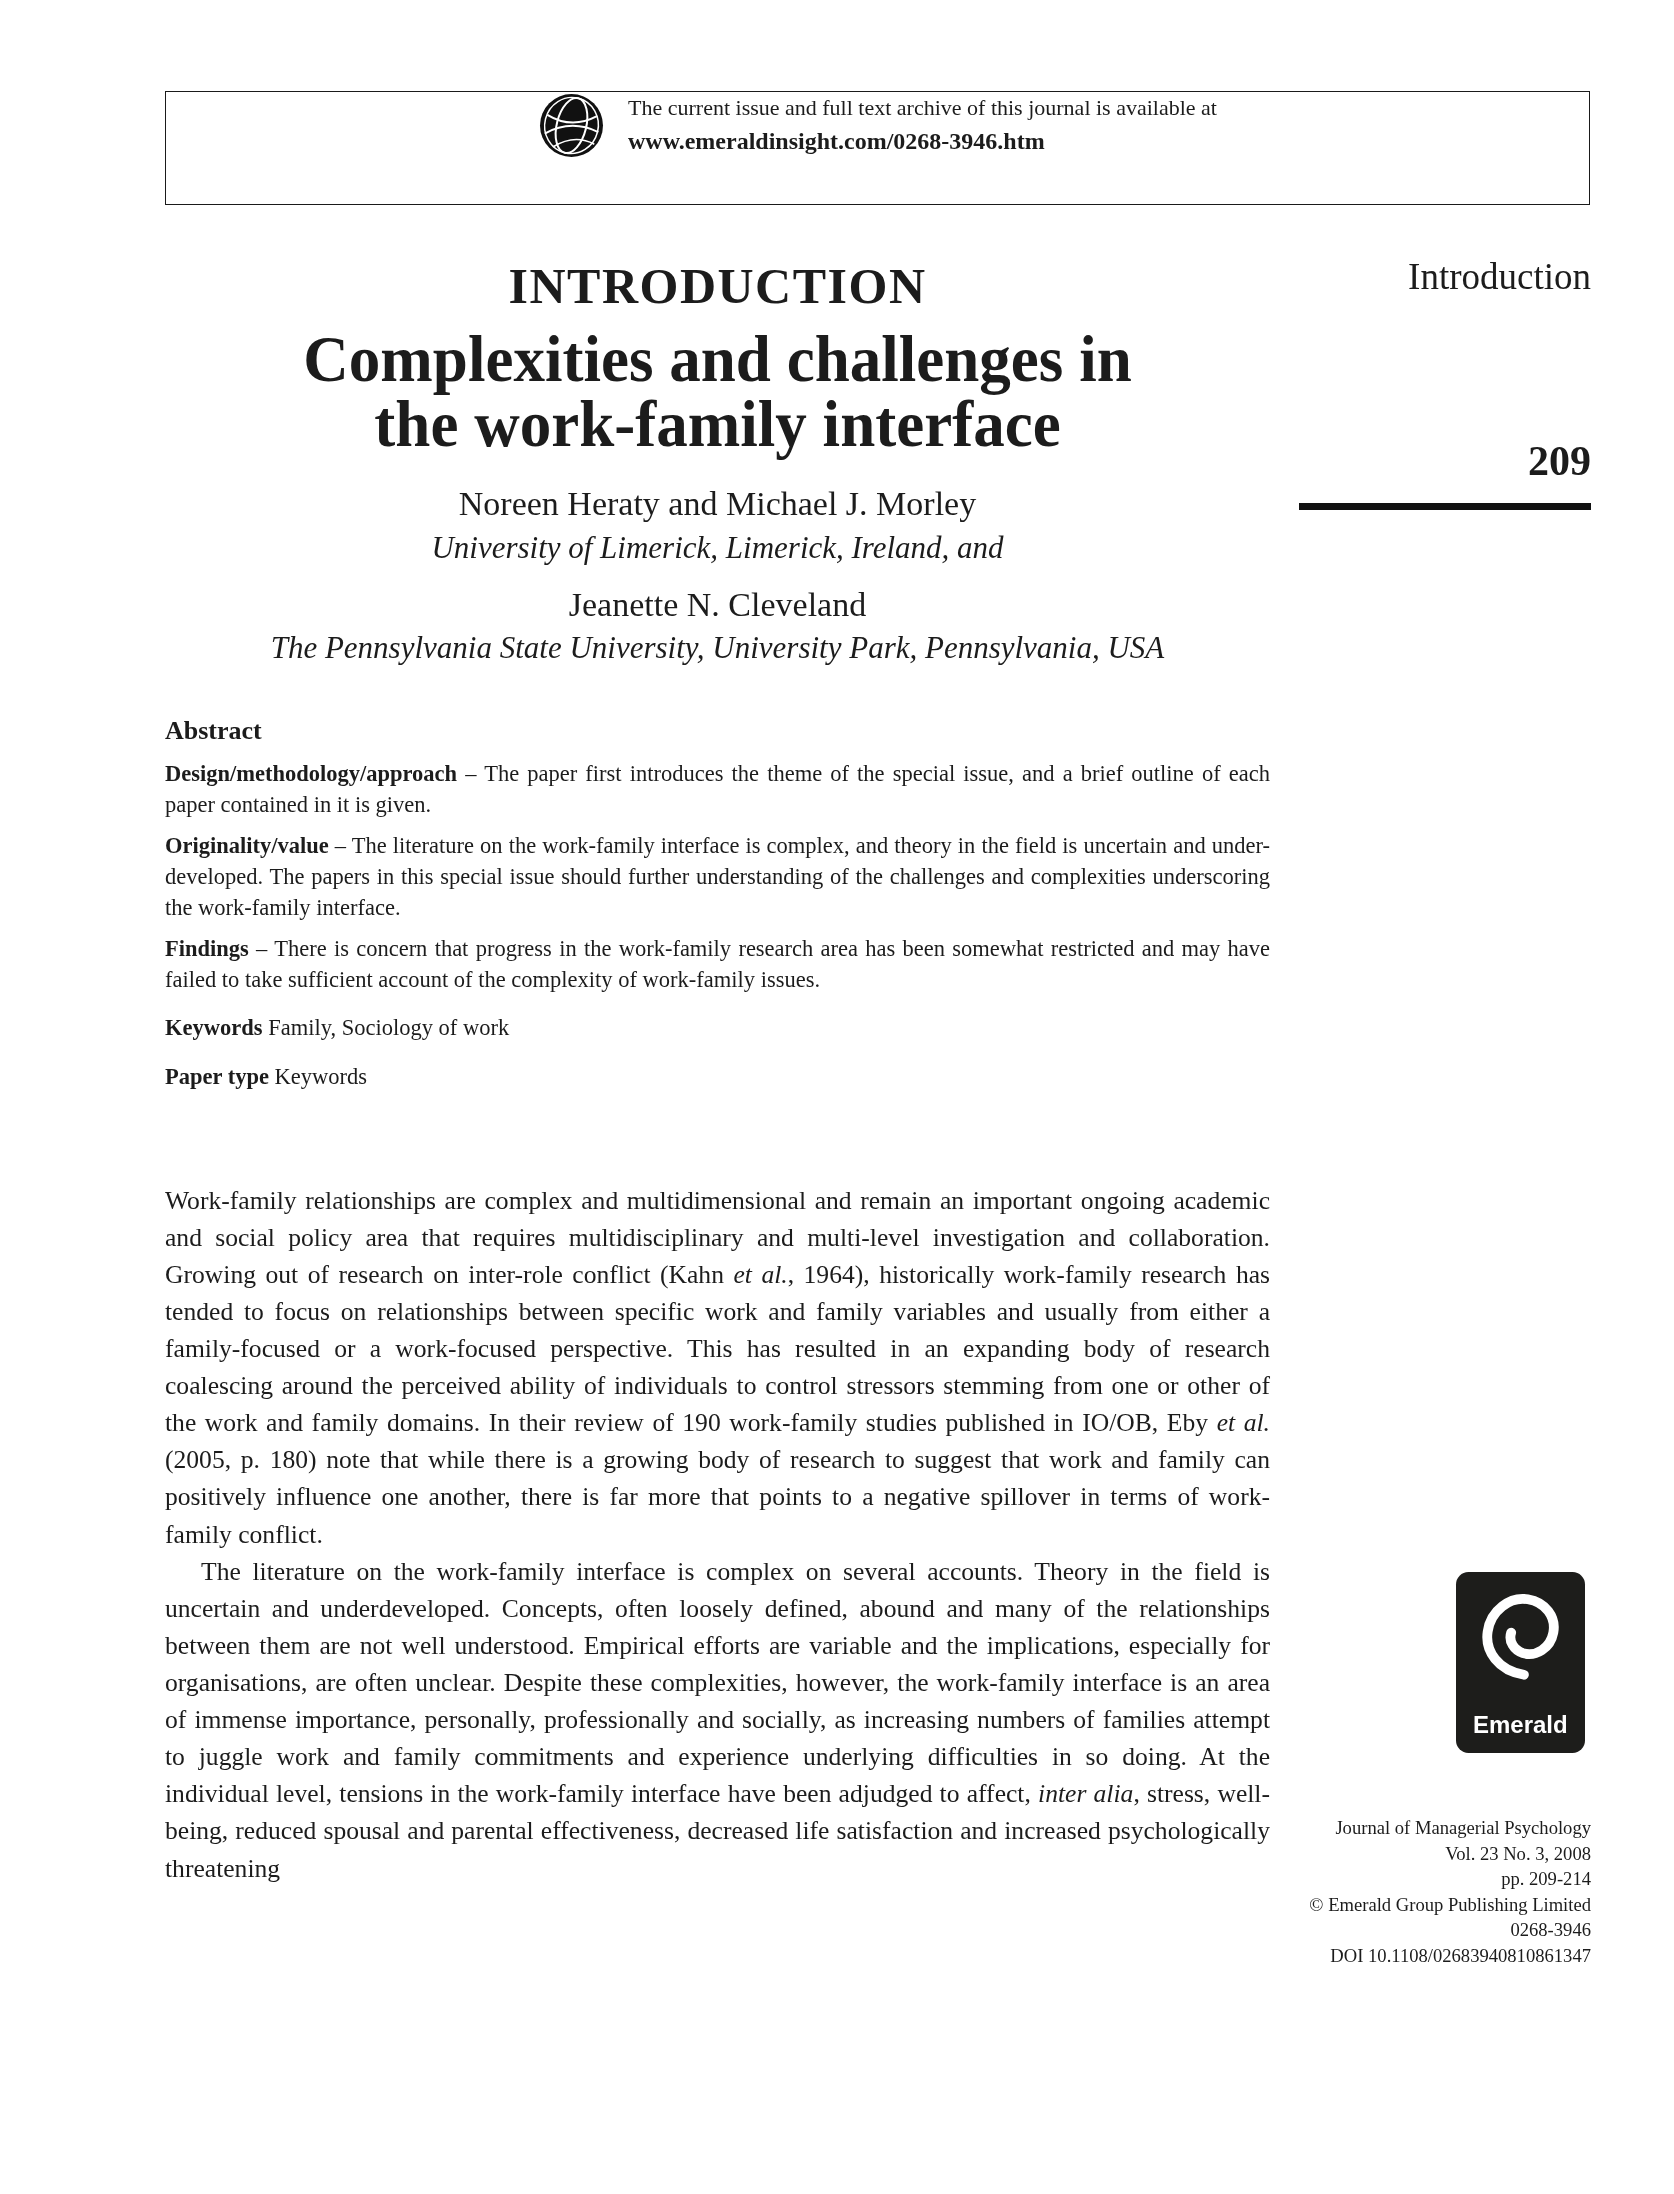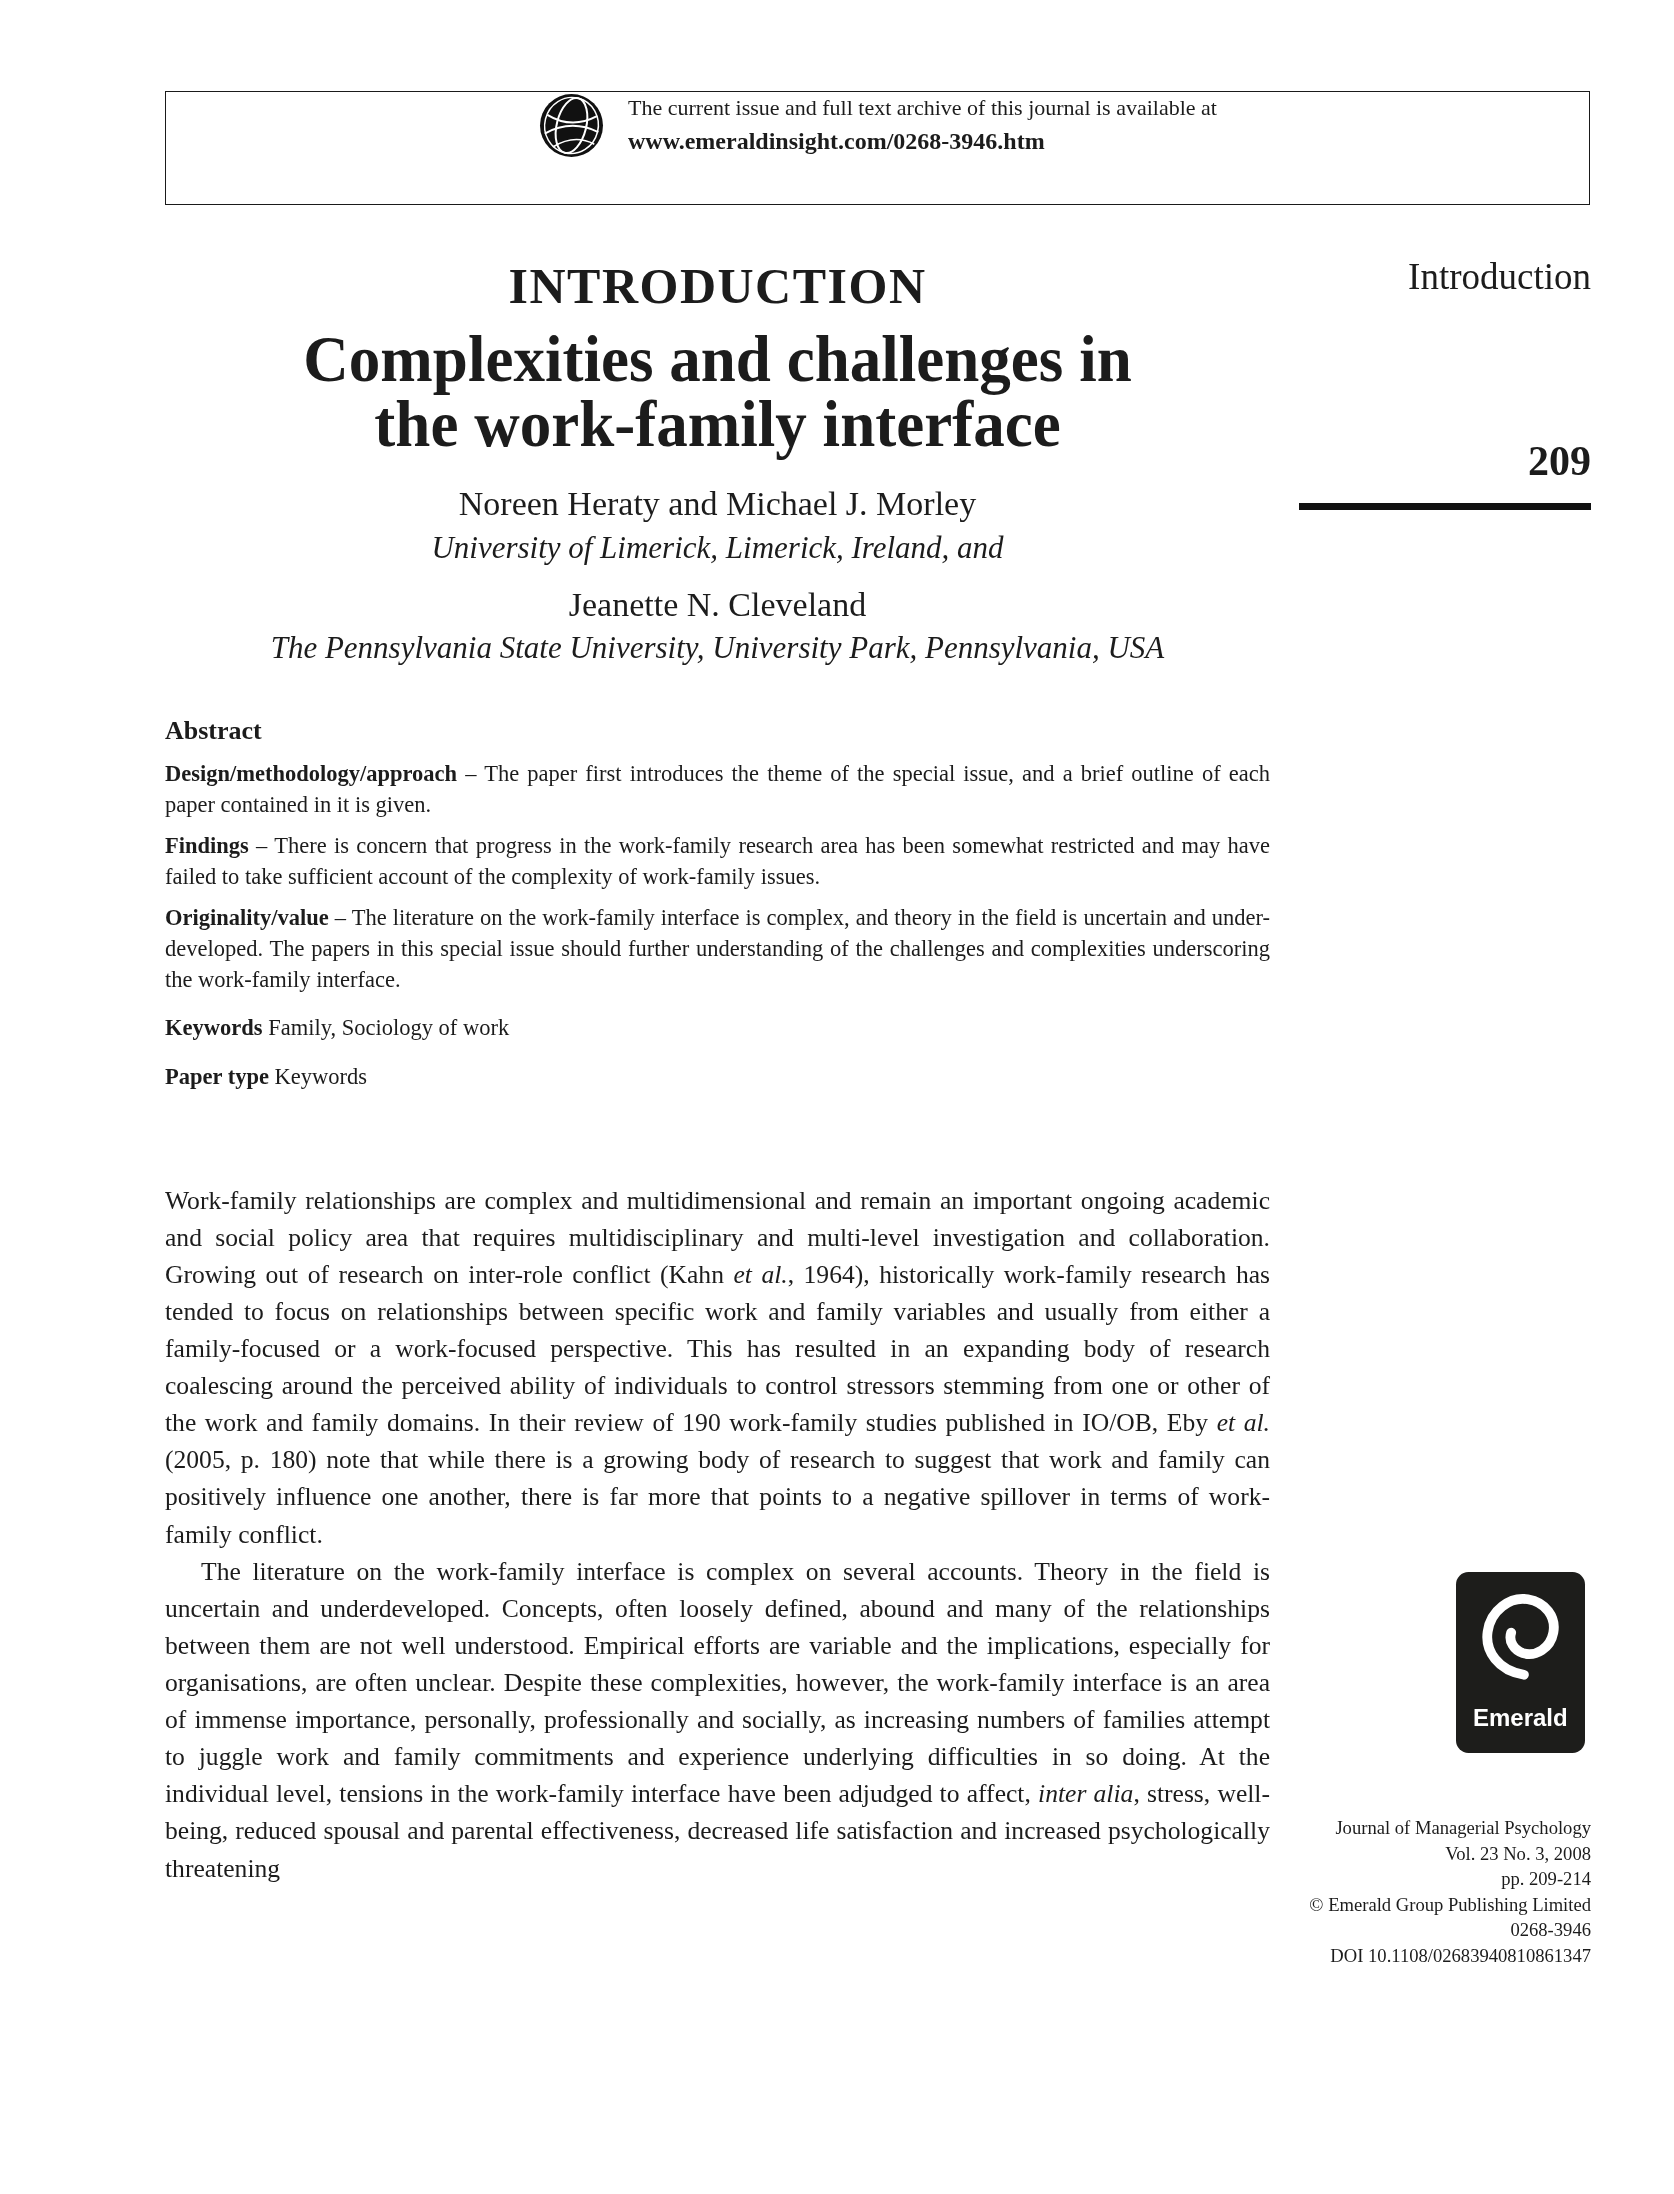--- a/index.html
+++ b/index.html
@@ -84,21 +84,21 @@
     top: 1315px; right: 6.2px;
     width: 129px; height: 181px;
     background: #1d1d1b;
     border-radius: 12.4px;
     text-align: center;
   }
   .spiral { width: 98px; height: 107px; margin-top: 12.4px; }
   .logo-text {
     font-family: "Liberation Sans", sans-serif;
     font-weight: 700; font-size: 24px;
-    color: #ffffff; margin-top: 9px; text-align: center;
+    color: #ffffff; margin-top: 16px; text-align: center;
   }
   .imprint {
     position: absolute;
     top: 1558px; right: 0;
     width: 100%;
     font-size: 18.6px; line-height: 25.6px;
     text-align: right;
   }
 </style>
 </head>
@@ -132,22 +132,22 @@
       <div>the work-family interface</div>
     </div>
     <div class="authors">Noreen Heraty and Michael J. Morley</div>
     <div class="affil">University of Limerick, Limerick, Ireland, and</div>
     <div class="authors authors2">Jeanette N. Cleveland</div>
     <div class="affil">The Pennsylvania State University, University Park, Pennsylvania, USA</div>
 
     <div class="abstract">
       <div class="abstract-heading">Abstract</div>
       <p class="ab"><strong>Design/methodology/approach</strong><span> – The paper first introduces the theme of the special issue, and a brief outline of each paper contained in it is given.</span></p>
+      <p class="ab"><strong>Originality/value</strong><span> – The literature on the work-family interface is complex, and theory in the field is uncertain and under-developed. The papers in this special issue should further understanding of the challenges and complexities underscoring the work-family interface.</span></p>
       <p class="ab"><strong>Findings</strong><span> – There is concern that progress in the work-family research area has been somewhat restricted and may have failed to take sufficient account of the complexity of work-family issues.</span></p>
-      <p class="ab"><strong>Originality/value</strong><span> – The literature on the work-family interface is complex, and theory in the field is uncertain and under-developed. The papers in this special issue should further understanding of the challenges and complexities underscoring the work-family interface.</span></p>
       <p class="ab kw"><strong>Keywords</strong><span> Family, Sociology of work</span></p>
       <p class="ab kw"><strong>Paper type</strong><span> Keywords</span></p>
     </div>
 
     <div class="body-text">
       <p class="para"><span>Work-family relationships are complex and multidimensional and remain an important ongoing academic and social policy area that requires multidisciplinary and multi-level investigation and collaboration. Growing out of research on inter-role conflict (Kahn </span><em>et al.</em><span>, 1964), historically work-family research has tended to focus on relationships between specific work and family variables and usually from either a family-focused or a work-focused perspective. This has resulted in an expanding body of research coalescing around the perceived ability of individuals to control stressors stemming from one or other of the work and family domains. In their review of 190 work-family studies published in IO/OB, Eby </span><em>et al.</em><span> (2005, p. 180) note that while there is a growing body of research to suggest that work and family can positively influence one another, there is far more that points to a negative spillover in terms of work-family conflict.</span></p>
       <p class="para indent"><span>The literature on the work-family interface is complex on several accounts. Theory in the field is uncertain and underdeveloped. Concepts, often loosely defined, abound and many of the relationships between them are not well understood. Empirical efforts are variable and the implications, especially for organisations, are often unclear. Despite these complexities, however, the work-family interface is an area of immense importance, personally, professionally and socially, as increasing numbers of families attempt to juggle work and family commitments and experience underlying difficulties in so doing. At the individual level, tensions in the work-family interface have been adjudged to affect, </span><em>inter alia</em><span>, stress, well-being, reduced spousal and parental effectiveness, decreased life satisfaction and increased psychologically threatening</span></p>
     </div>
   </div>
 

